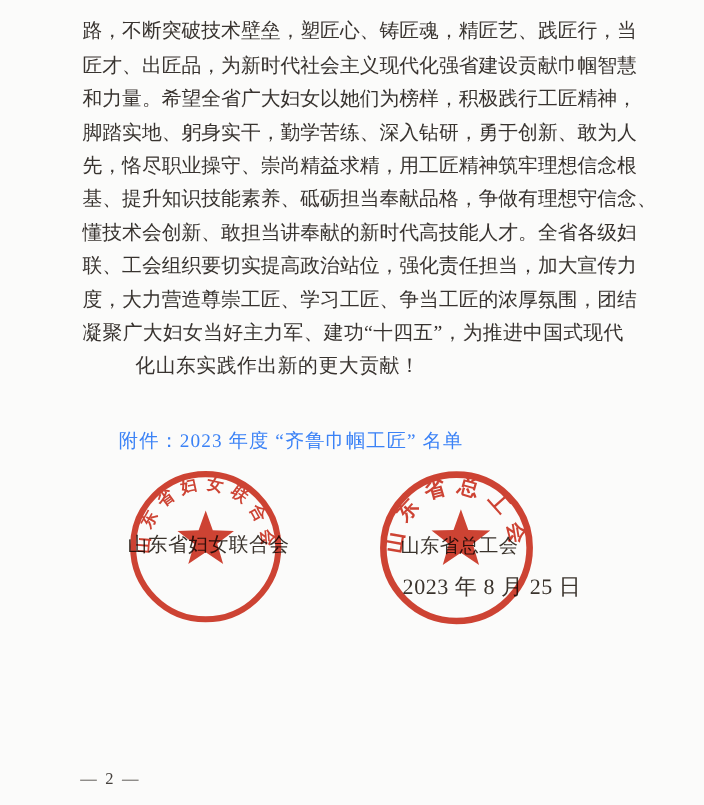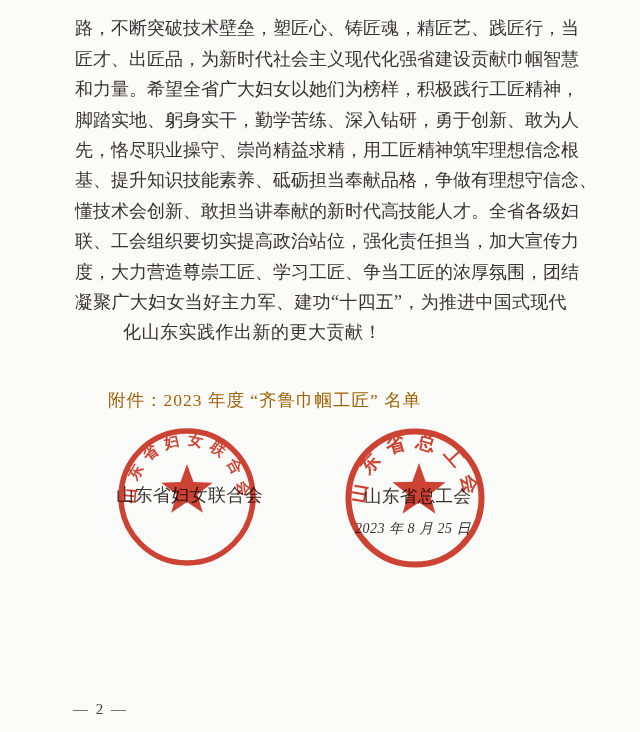--- a/index.html
+++ b/index.html
@@ -30,35 +30,35 @@
   }
   .text-line.last {
     display: block;
     line-height: 30.45px;
     letter-spacing: 0.5px;
     margin-left: 48px;
   }
   .attachment {
     position: absolute;
     left: 108px; top: 388px;
-    color: #a16207;
+    color: #3b82f6;
     font-size: 17.5px;
     letter-spacing: 1px;
     white-space: nowrap;
   }
   
   .sig {
     position: absolute;
     color: #3a332c;
     white-space: nowrap;
     z-index: 1;
   }
   .sig-left  { left: 116px; top: 483px; font-size: 18px;  letter-spacing: 0.4px; }
   .sig-right { left: 364px; top: 484px; font-size: 17.5px; letter-spacing: 0.4px; }
-  .sig-date  { left: 355px; top: 520px; font-size: 14px;  letter-spacing: 0.5px; font-style: italic; }
+  .sig-date  { left: 366px; top: 520px; font-size: 20px;  letter-spacing: 0.5px; }
   
   .seal {
     position: absolute;
     z-index: 2;
     mix-blend-mode: multiply;
     opacity: 0.88;
   }
   .seal-left  { left: 112px; top: 422px; }
   .seal-right { left: 340px; top: 423px; }
   .seal text {

